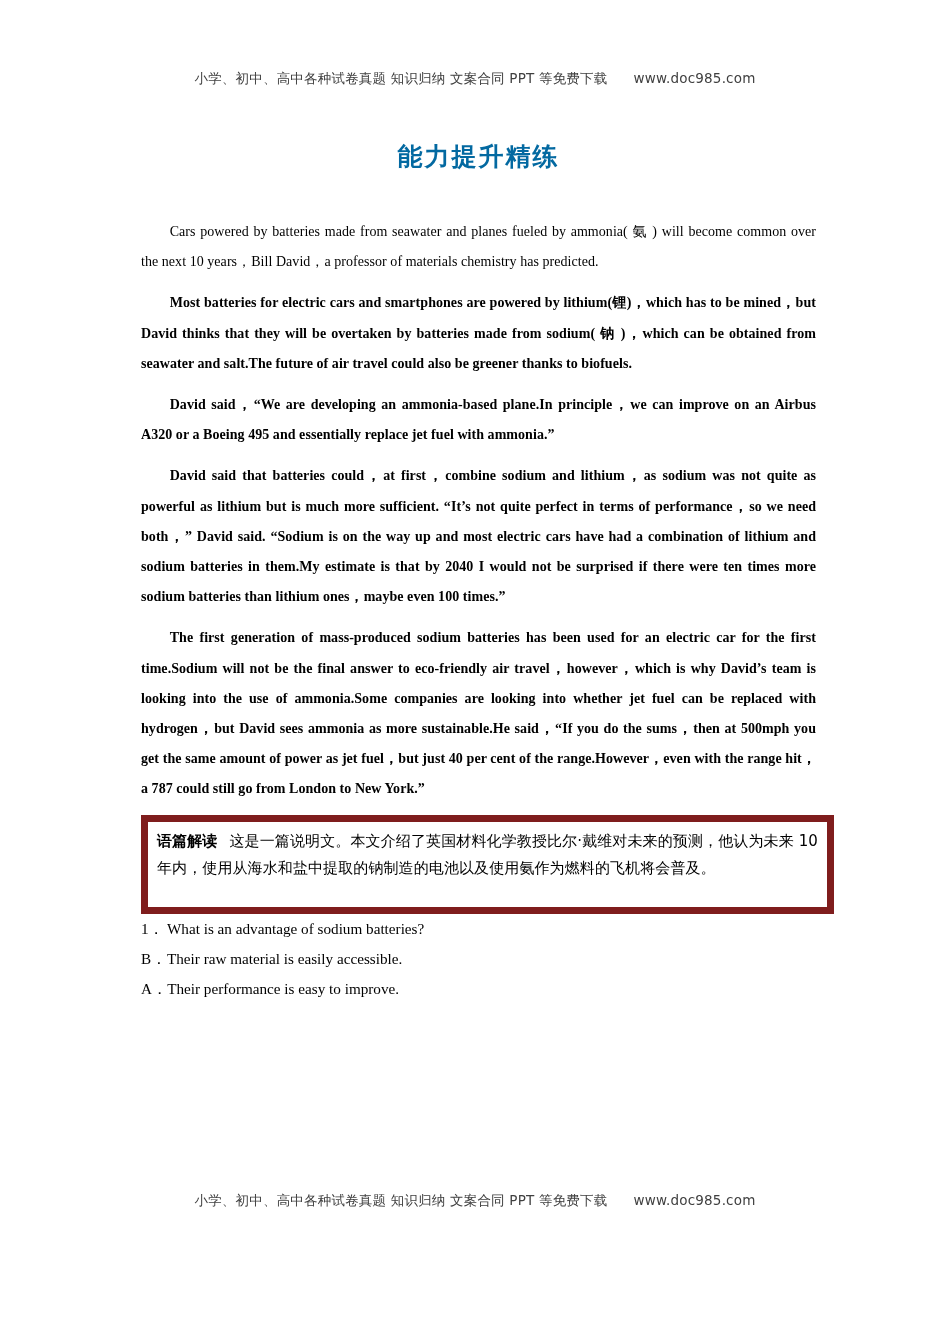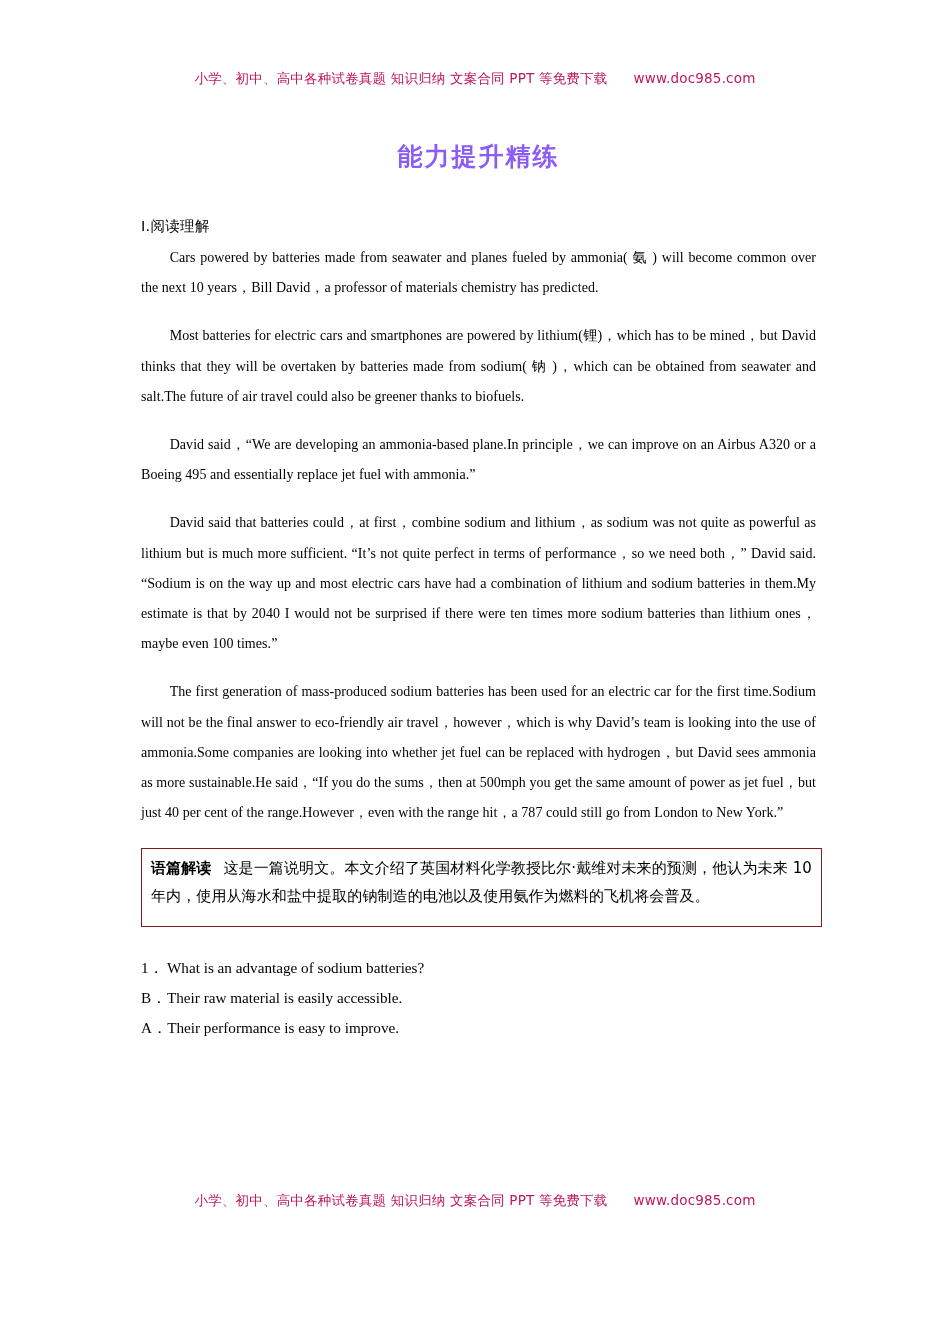--- a/index.html
+++ b/index.html
@@ -24,21 +24,21 @@
   }
 
   
   .watermark {
     position: absolute;
     left: 0;
     width: 950px;
     text-align: center;
     font-family: "DejaVu Sans", "Liberation Sans", sans-serif;
     font-size: 13.5px;
-    color: #be185d;
+    color: #404040;
     letter-spacing: 0.2px;
     white-space: nowrap;
   }
   .watermark .wm-cn { font-family: "DejaVu Sans", sans-serif; }
   .watermark .wm-url {
     display: inline-block;
     margin-left: 26px;
     font-family: "DejaVu Sans", sans-serif;
   }
   #watermark-top { top: 70px; }
@@ -52,66 +52,65 @@
     width: 675px;
   }
 
   .doc-title {
     text-align: center;
     font-family: Liberation Sans, sans-serif;
     font-weight: bold;
     font-size: 25px;
     letter-spacing: 2px;
     margin: 0 0 44px 0;
-    color: #8b5cf6;
+    color: #0369a1;
   }
 
   .section-heading {
     font-family: "DejaVu Sans", sans-serif;
     font-size: 14.5px;
     font-weight: normal;
     margin: 0 0 7px 0;
     letter-spacing: 0.3px;
   }
 
   p.para {
     margin: 0;
     text-align: justify;
     text-justify: inter-word;
     text-indent: 2.05em;
     font-size: 14px;
     line-height: 30.2px;
     letter-spacing: 0.05px;
   }
-  p.para + p.para { margin-top: 18px; }
+  p.para + p.para { margin-top: 11px; font-weight: bold; }
 
   
   .analysis-box {
-    border: 1px solid #7f1d1d;
-    margin-top: 20px;
-    padding: 6px 9px 16px 9px;
+    border: 7px solid #7f1d1d;
+    margin-top: 10px;
+    padding: 6px 9px 24px 9px;
     width: 661px;
     box-sizing: content-box;
   }
   .analysis-text {
     font-family: "DejaVu Sans", sans-serif;
     font-size: 15px;
     line-height: 27.5px;
     margin: 0;
     text-align: justify;
     letter-spacing: 0.1px;
   }
   .analysis-label {
     font-weight: bold;
     margin-right: 12px;
   }
 
   
   .questions {
-    margin-top: 26px;
   }
   .q-line {
     font-size: 15.2px;
     line-height: 30px;
     margin: 0;
     white-space: nowrap;
   }
   .q-marker {
     display: inline-block;
     min-width: 26px;
@@ -123,21 +122,20 @@
 <div class="page">
 
   <div class="watermark" id="watermark-top">
     <span class="wm-cn">小学、初中、高中各种试卷真题  知识归纳  文案合同  PPT 等免费下载</span><span class="wm-url">www.doc985.com</span>
   </div>
 
   <div class="content">
 
     <h1 class="doc-title">能力提升精练</h1>
 
-    <div class="section-heading">Ⅰ.阅读理解</div>
 
     <p class="para">Cars powered by batteries made from seawater and planes fueled by ammonia( 氨 ) will become common over the next 10 years，Bill David，a professor of materials chemistry has predicted.</p>
     <p class="para">Most batteries for electric cars and smartphones are powered by lithium(锂)，which has to be mined，but David thinks that they will be overtaken by batteries made from sodium( 钠 )，which can be obtained from seawater and salt.The future of air travel could also be greener thanks to biofuels.</p>
     <p class="para">David said，“We are developing an ammonia-based plane.In principle，we can improve on an Airbus A320 or a Boeing 495 and essentially replace jet fuel with ammonia.”</p>
     <p class="para">David said that batteries could，at first，combine sodium and lithium，as sodium was not quite as powerful as lithium but is much more sufficient. “It’s not quite perfect in terms of performance，so we need both，” David said. “Sodium is on the way up and most electric cars have had a combination of lithium and sodium batteries in them.My estimate is that by 2040 I would not be surprised if there were ten times more sodium batteries than lithium ones，maybe even 100 times.”</p>
     <p class="para">The first generation of mass-produced sodium batteries has been used for an electric car for the first time.Sodium will not be the final answer to eco-friendly air travel，however，which is why David’s team is looking into the use of ammonia.Some companies are looking into whether jet fuel can be replaced with hydrogen，but David sees ammonia as more sustainable.He said，“If you do the sums，then at 500mph you get the same amount of power as jet fuel，but just 40 per cent of the range.However，even with the range hit，a 787 could still go from London to New York.”</p>
 
     <div class="analysis-box">
       <p class="analysis-text"><span class="analysis-label">语篇解读</span><span>这是一篇说明文。本文介绍了英国材料化学教授比尔·戴维对未来的预测，他认为未来 10 年内，使用从海水和盐中提取的钠制造的电池以及使用氨作为燃料的飞机将会普及。</span></p>
     </div>

